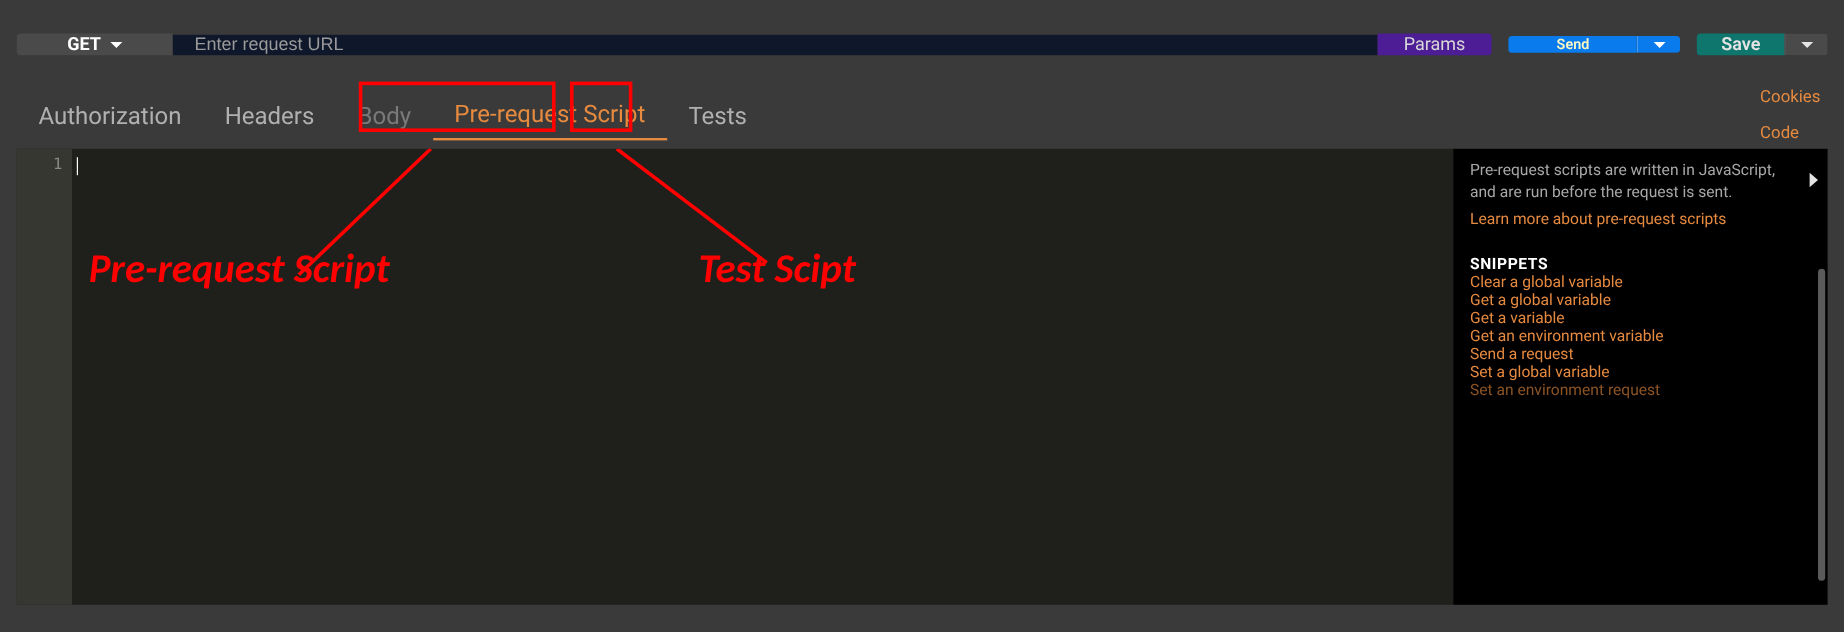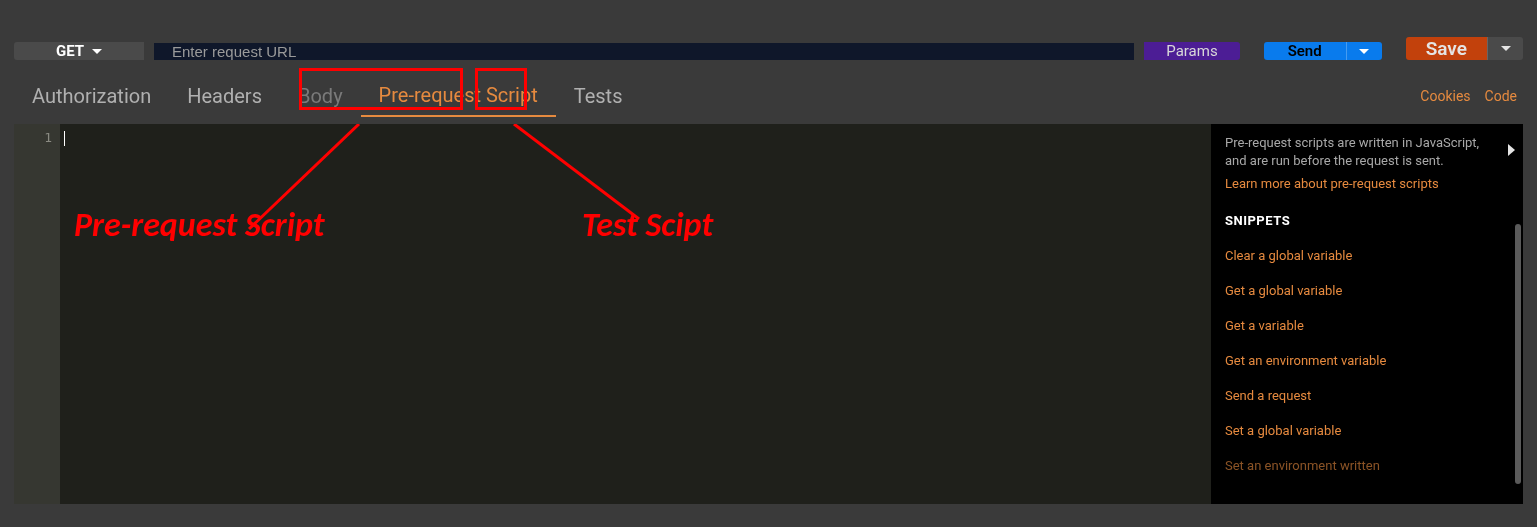--- a/index.html
+++ b/index.html
@@ -7,23 +7,23 @@
       background: #3a3a3a;
       font-family: -apple-system, BlinkMacSystemFont, "Segoe UI", Roboto, Arial, sans-serif;
       font-size: 13px;
       color: #c4c4c4;
       width: 1537px;
       height: 527px;
       overflow: hidden;
     }
     .top-bar {
       display: flex;
-      align-items: flex-end;
+      align-items: center;
       padding: 14px 14px 0 14px;
-      gap: 10px;
+      gap: 0;
       height: 60px;
     }
     .method-select {
       background: #4a4a4a;
       color: #fff;
       font-weight: 700;
       font-size: 15px;
       display: flex;
       align-items: center;
       justify-content: center;
@@ -52,46 +52,46 @@
       padding: 0 22px;
       cursor: pointer;
       border-radius: 0 3px 3px 0;
     }
     .btn-group {
       display: flex;
       margin-left: 14px;
     }
     .send-btn {
       background: #097bed;
-      color: #000000;
+      color: #fef9c3;
       font-weight: 600;
-      font-size: 15px;
-      display: flex;
-      align-items: center;
-      justify-content: center;
-      padding: 0 24px;
+      font-size: 12px;
+      display: flex;
+      align-items: center;
+      justify-content: center;
+      padding: 0 40px;
       border-radius: 3px 0 0 3px;
       cursor: pointer;
     }
     .send-drop {
       background: #097bed;
       color: #fff;
       display: flex;
       align-items: center;
       justify-content: center;
       width: 36px;
       border-left: 1px solid rgba(255,255,255,0.25);
       border-radius: 0 3px 3px 0;
       cursor: pointer;
     }
     .save-btn {
-      background: #c2410c;
+      background: #0f766e;
       color: #e4e4e4;
       font-weight: 600;
-      font-size: 19px;
+      font-size: 15px;
       display: flex;
       align-items: center;
       justify-content: center;
       padding: 0 20px;
       border-radius: 3px 0 0 3px;
       cursor: pointer;
     }
     .save-drop {
       background: #4a4a4a;
       color: #e4e4e4;
@@ -126,20 +126,21 @@
     .tab.dim { color: #7a7a7a; }
     .tab.active {
       color: #e68a3f;
       border-bottom: 2px solid #e68a3f;
     }
     .right-links {
       margin-left: auto;
       display: flex;
       gap: 14px;
       padding-right: 6px;
+      flex-direction: column;
     }
     .right-links span {
       color: #e68a3f;
       cursor: pointer;
       font-size: 14px;
     }
     .main-area {
       display: flex;
       margin: 10px 14px 14px 14px;
       height: 380px;
@@ -229,21 +230,20 @@
     .snippets-h {
       color: #fff;
       font-weight: 700;
       font-size: 13px;
       margin-top: 22px;
       letter-spacing: 0.5px;
     }
     .snippet {
       color: #e68a3f;
       font-size: 13px;
-      margin-top: 20px;
       cursor: pointer;
     }
     svg.red-line { position:absolute; pointer-events:none; }
   </style>
 </head>
 <body>
 
 <div class="top-bar">
   <div class="method-select">
     <span>GET</span>
@@ -307,16 +307,16 @@
     <div class="help">Pre-request scripts are written in JavaScript, and are run before the request is sent.</div>
     <div class="chevron-right"></div>
     <div class="learn">Learn more about pre-request scripts</div>
     <div class="snippets-h">SNIPPETS</div>
     <div class="snippet">Clear a global variable</div>
     <div class="snippet">Get a global variable</div>
     <div class="snippet">Get a variable</div>
     <div class="snippet">Get an environment variable</div>
     <div class="snippet">Send a request</div>
     <div class="snippet">Set a global variable</div>
-    <div class="snippet" style="opacity:0.6">Set an environment written</div>
+    <div class="snippet" style="opacity:0.6">Set an environment request</div>
     <div class="sidebar-scroll"></div>
   </div>
 </div>
 
 </body></html>

